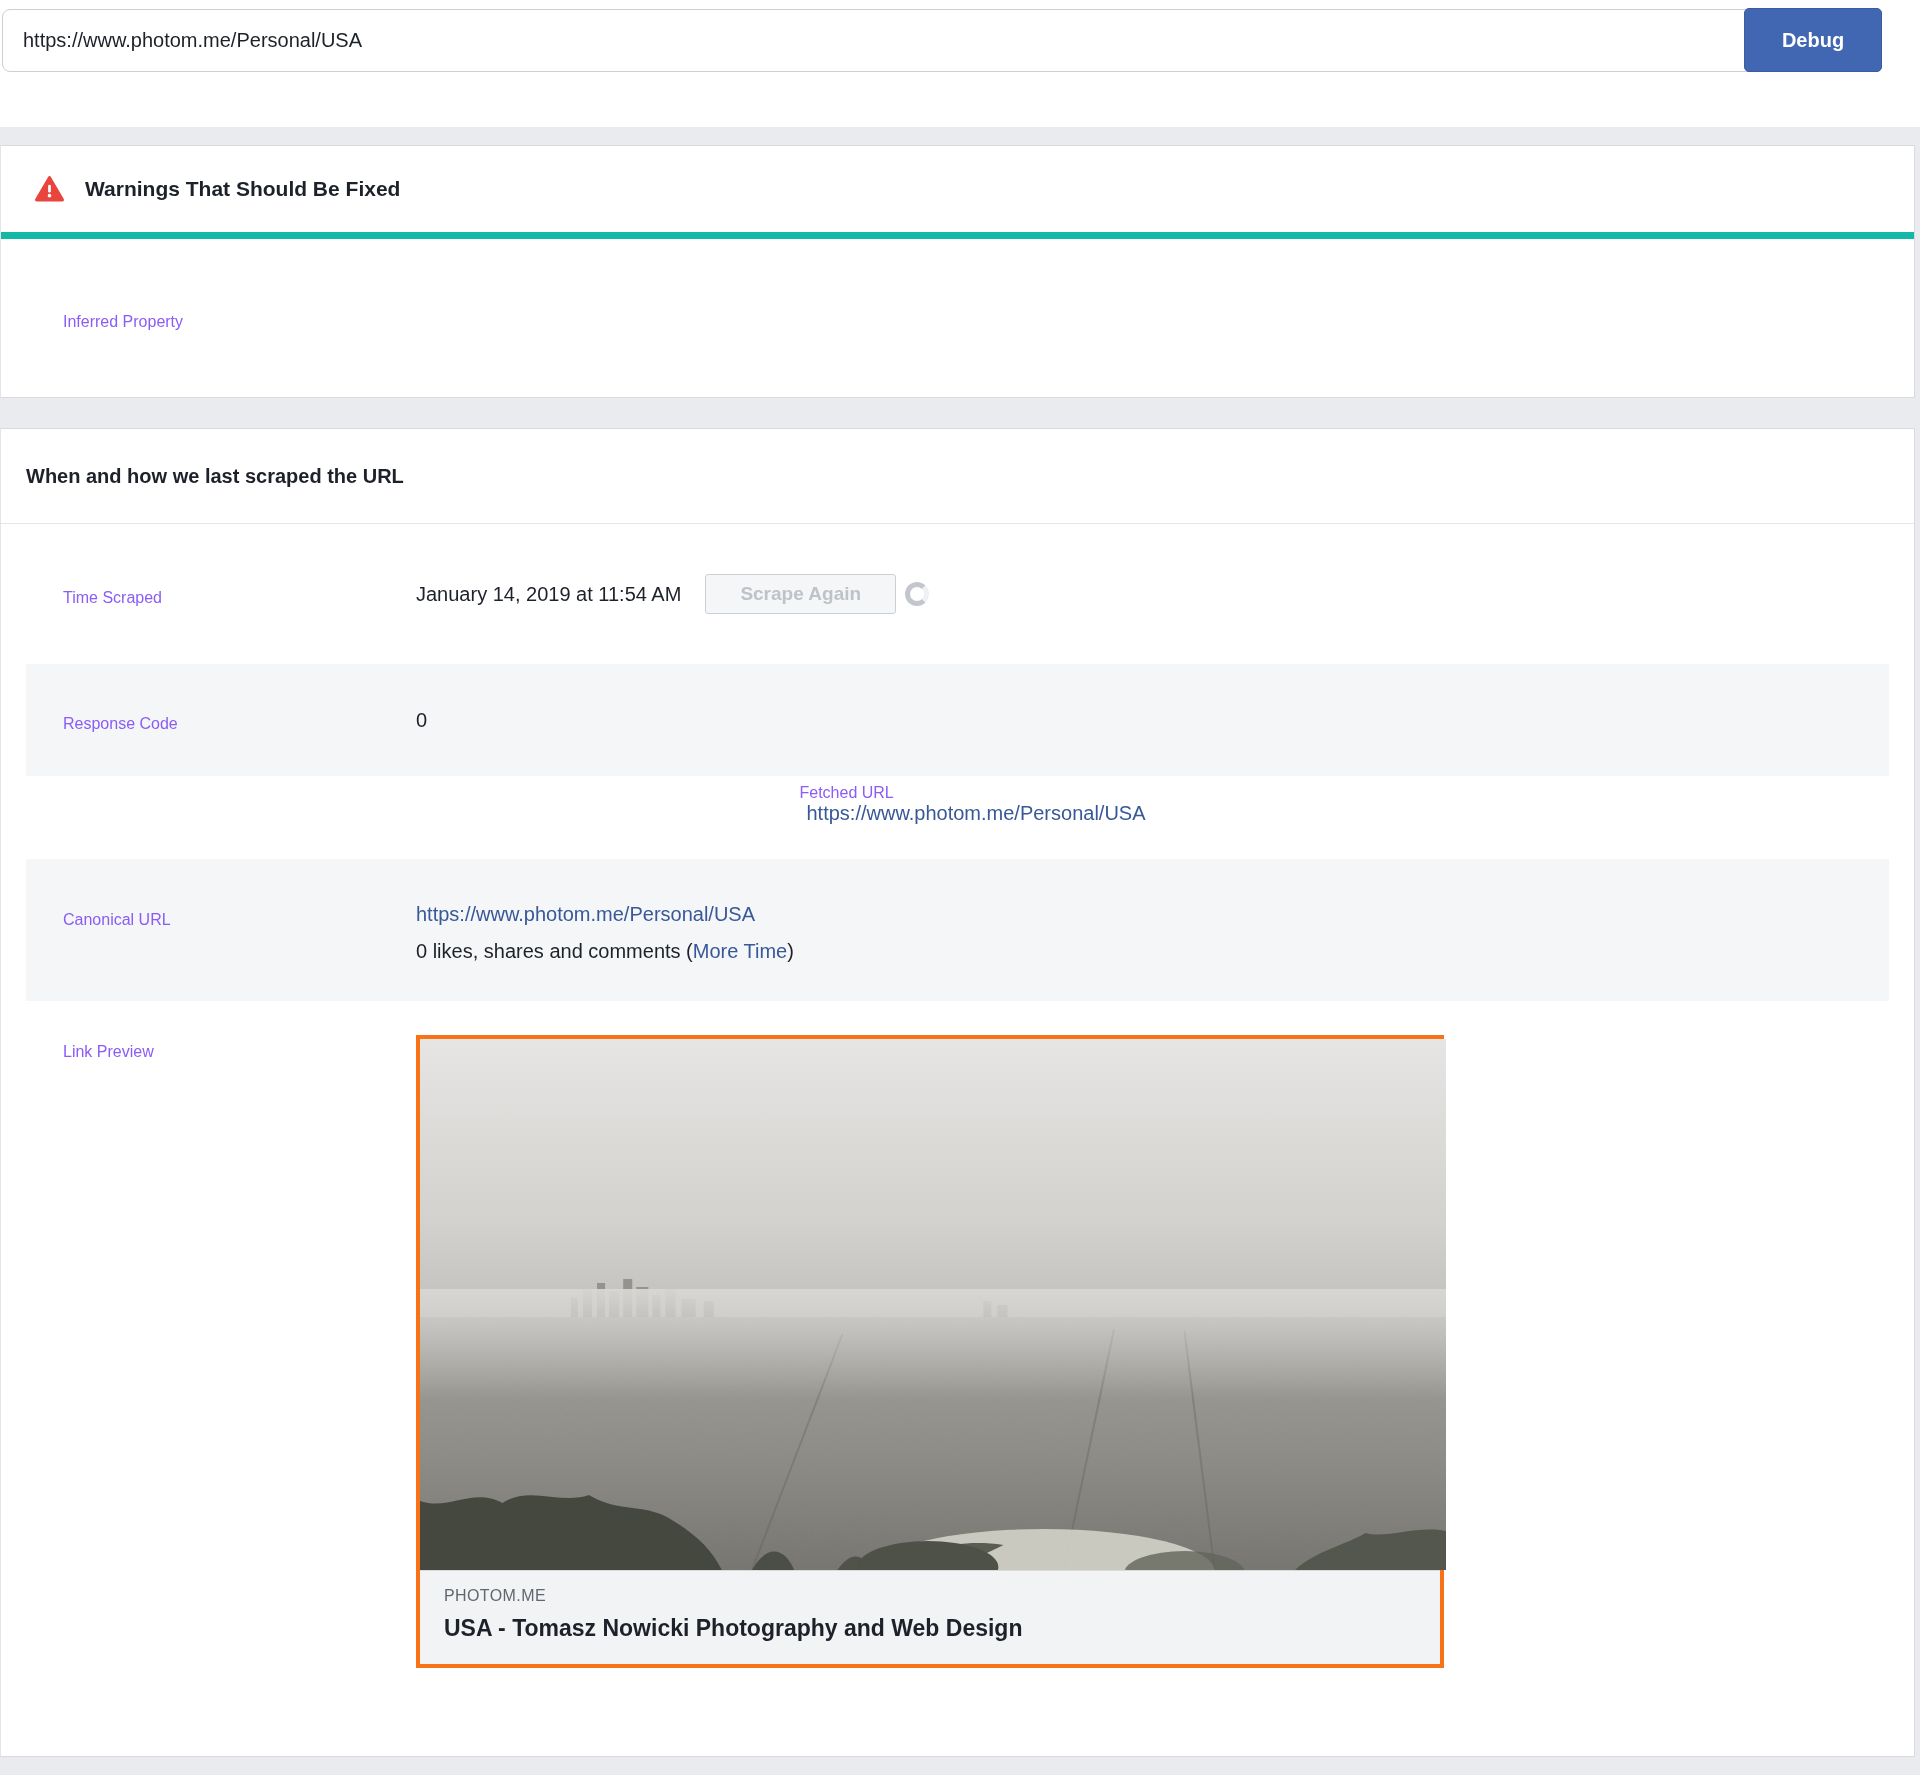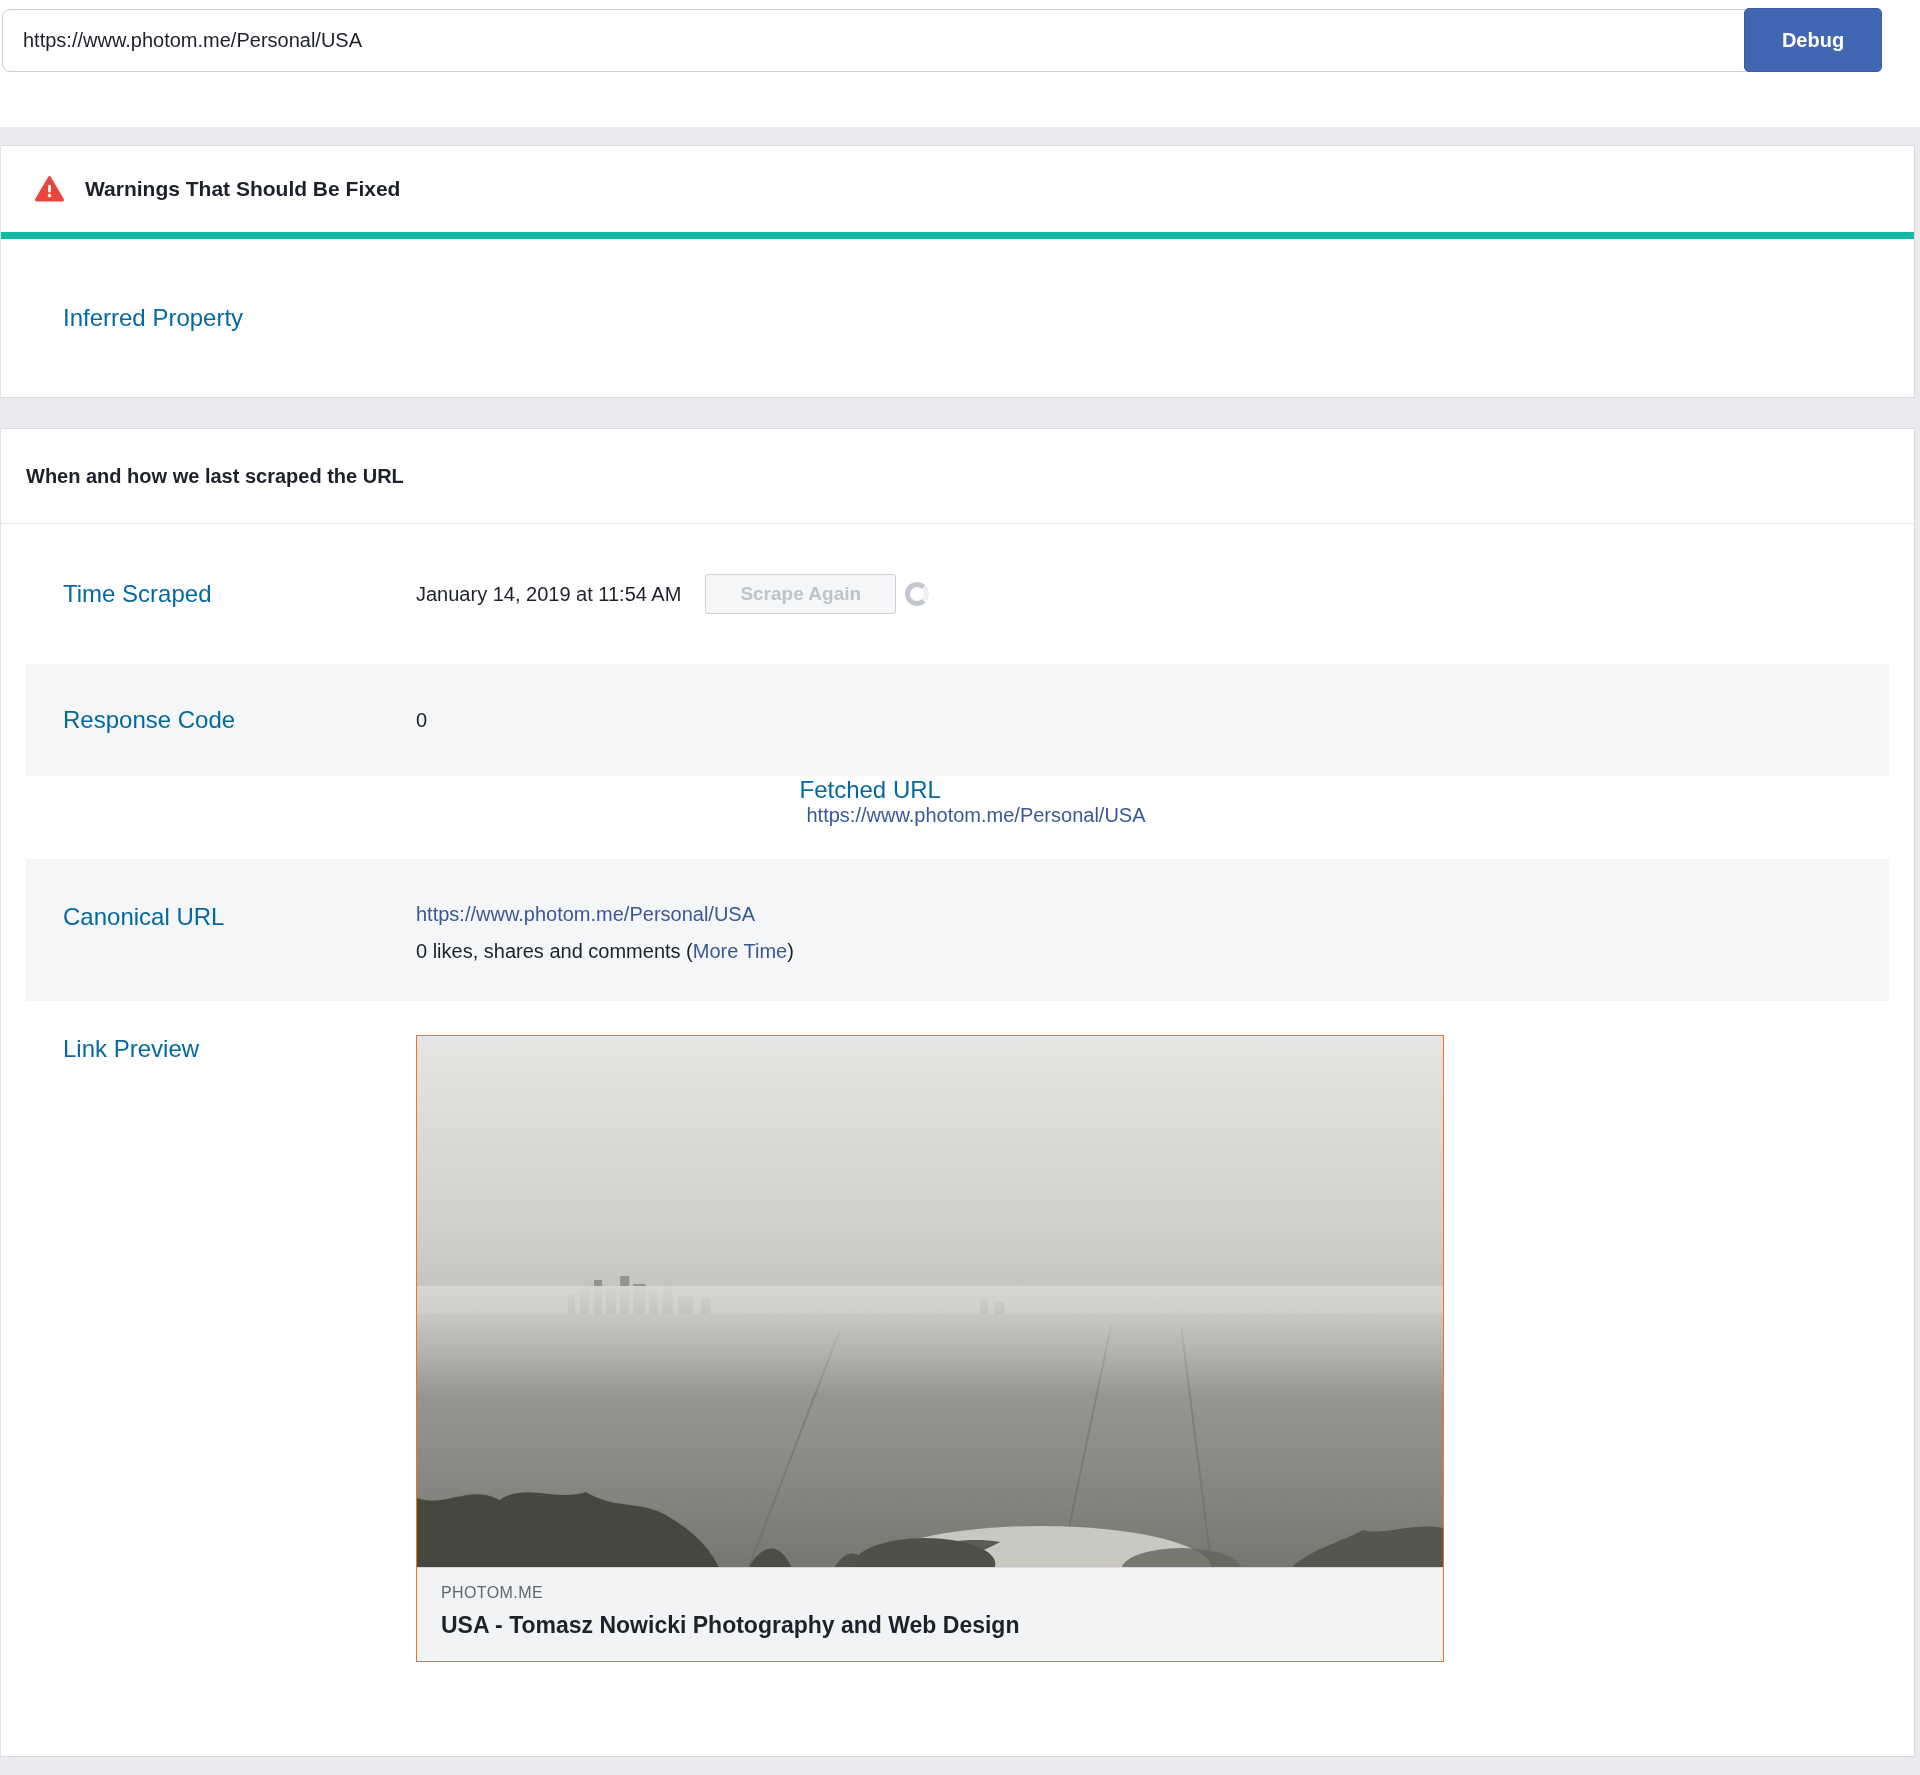--- a/index.html
+++ b/index.html
@@ -69,22 +69,23 @@
 
   .warn-row {
     display: flex;
     align-items: center;
     height: 158px;
     padding-left: 62px;
   }
   .row-label {
     width: 353px;
     flex-shrink: 0;
-    font-size: 24px;
-    color: #0369a1;
+    font-size: 16px;
+    color: #8b5cf6;
+    margin-top: 8px;
   }
   .row-value { font-size: 20px; color: #1d2129; }
 
   .scrape-header {
     display: flex;
     align-items: center;
     height: 95px;
     padding-left: 25px;
     border-bottom: 1px solid #e4e6e9;
   }
@@ -122,21 +123,21 @@
     border-right-color: #eef0f3;
     border-radius: 50%;
   }
 
   a.fb-link, .fb-link { color: #385898; text-decoration: none; font-size: 20px; cursor: pointer; }
   .engagement { margin-top: 14px; font-size: 20px; color: #1d2129; }
 
   
   .preview-card {
     width: 1028px;
-    border: 1px solid #f97316;
+    border: 4px solid #f97316;
     background: #f2f3f5;
   }
   .preview-img { display: block; width: 1026px; height: 531px; background: #cfcecb; }
   .preview-text { padding: 16px 24px 22px 24px; border-top: 1px solid #d8dade; }
   .preview-domain {
     font-size: 16px;
     color: #606770;
     letter-spacing: 0.4px;
     text-transform: uppercase;
   }

